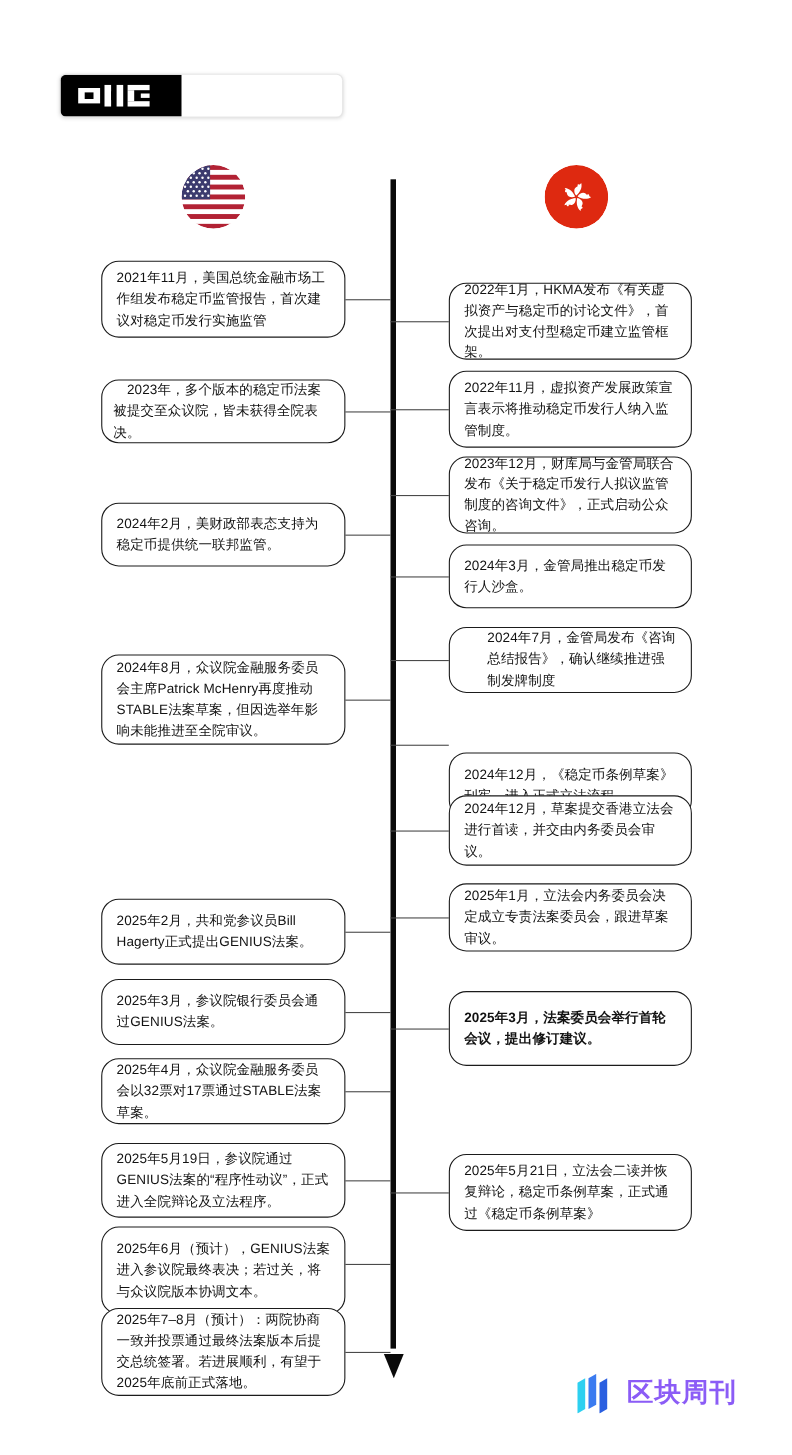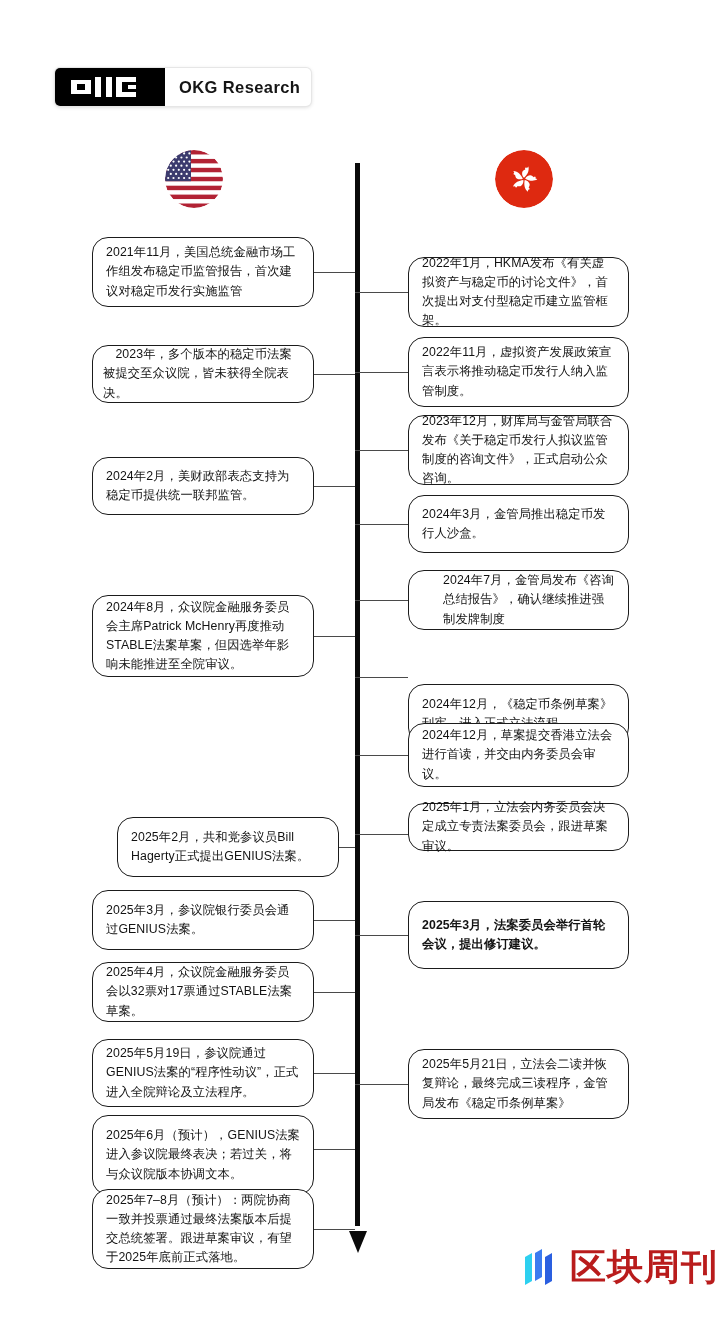--- a/index.html
+++ b/index.html
@@ -118,23 +118,23 @@
   #zkzk-brand {
     position: absolute;
     left: 523px;
     top: 1249px;
     display: flex;
     align-items: center;
     gap: 9px;
   }
   #zkzk-brand .brand-mark { display: block; }
   #zkzk-brand .brand-text {
-    font-size: 36px;
+    font-size: 24px;
     font-weight: bold;
-    color: #b91c1c;
+    color: #8b5cf6;
     letter-spacing: 1px;
     line-height: 1;
   }
 </style>
 </head>
 <body>
 
 <div id="okg-badge">
   <div class="mark-block">
     <svg class="okg-mark" width="78" height="20" viewBox="0 0 78 20" aria-hidden="true">
@@ -142,21 +142,20 @@
       <rect x="6" y="7" width="8" height="6" fill="#000000"></rect>
       <rect x="24" y="0" width="6" height="20" fill="#ffffff"></rect>
       <rect x="30" y="6" width="5" height="8" fill="#000000"></rect>
       <rect x="35" y="0" width="6" height="20" fill="#ffffff"></rect>
       <rect x="45" y="0" width="20" height="5" fill="#ffffff"></rect>
       <rect x="45" y="5" width="6" height="10" fill="#ffffff"></rect>
       <rect x="45" y="15" width="20" height="5" fill="#ffffff"></rect>
       <rect x="57" y="8" width="8" height="4" fill="#ffffff"></rect>
     </svg>
   </div>
-  <div class="wordmark">OKG Research</div>
 </div>
 
 <div class="flag-wrap" id="flag-us">
   <svg class="flag-svg" viewBox="0 0 58 58" aria-hidden="true">
     <defs>
         <clipPath id="cc">
           <circle cx="29" cy="29" r="29"></circle>
         </clipPath>
       </defs>
     <g clip-path="url(#cc)">
@@ -270,37 +269,37 @@
     </div>
     <div class="card col-left" style="top: 345px; height: 58px; padding-left: 10px;">
       <div class="card-text">　2023年，多个版本的稳定币法案被提交至众议院，皆未获得全院表决。</div>
     </div>
     <div class="card col-left" style="top: 457px; height: 58px;">
       <div class="card-text">2024年2月，美财政部表态支持为稳定币提供统一联邦监管。</div>
     </div>
     <div class="card col-left" style="top: 595px; height: 82px;">
       <div class="card-text">2024年8月，众议院金融服务委员会主席Patrick McHenry再度推动STABLE法案草案，但因选举年影响未能推进至全院审议。</div>
     </div>
-    <div class="card col-left" style="top: 817px; height: 60px; margin-left: 25px;">
+    <div class="card col-left" style="top: 817px; height: 60px;">
       <div class="card-text">2025年2月，共和党参议员Bill Hagerty正式提出GENIUS法案。</div>
     </div>
     <div class="card col-left" style="top: 890px; height: 60px;">
       <div class="card-text">2025年3月，参议院银行委员会通过GENIUS法案。</div>
     </div>
     <div class="card col-left" style="top: 962px; height: 60px;">
       <div class="card-text">2025年4月，众议院金融服务委员会以32票对17票通过STABLE法案草案。</div>
     </div>
     <div class="card col-left" style="top: 1039px; height: 68px;">
       <div class="card-text">2025年5月19日，参议院通过GENIUS法案的“程序性动议”，正式进入全院辩论及立法程序。</div>
     </div>
     <div class="card col-left" style="top: 1115px; height: 80px;">
       <div class="card-text">2025年6月（预计），GENIUS法案进入参议院最终表决；若过关，将与众议院版本协调文本。</div>
     </div>
     <div class="card col-left" style="top: 1189px; height: 80px;">
-      <div class="card-text">2025年7–8月（预计）：两院协商一致并投票通过最终法案版本后提交总统签署。跟进草案审议，有望于2025年底前正式落地。</div>
+      <div class="card-text">2025年7–8月（预计）：两院协商一致并投票通过最终法案版本后提交总统签署。若进展顺利，有望于2025年底前正式落地。</div>
     </div>
     <div class="card col-right" style="top: 257px; height: 70px;">
       <div class="card-text">2022年1月，HKMA发布《有关虚拟资产与稳定币的讨论文件》，首次提出对支付型稳定币建立监管框架。</div>
     </div>
     <div class="card col-right" style="top: 337px; height: 70px;">
       <div class="card-text">2022年11月，虚拟资产发展政策宣言表示将推动稳定币发行人纳入监管制度。</div>
     </div>
     <div class="card col-right" style="top: 415px; height: 70px;">
       <div class="card-text">2023年12月，财库局与金管局联合发布《关于稳定币发行人拟议监管制度的咨询文件》，正式启动公众咨询。</div>
     </div>
@@ -309,28 +308,28 @@
     </div>
     <div class="card col-right" style="top: 570px; height: 60px; padding-left: 34px;">
       <div class="card-text">2024年7月，金管局发布《咨询总结报告》，确认继续推进强制发牌制度</div>
     </div>
     <div class="card col-right" style="top: 684px; height: 60px;">
       <div class="card-text">2024年12月，《稳定币条例草案》刊宪，进入正式立法流程。</div>
     </div>
     <div class="card col-right" style="top: 723px; height: 64px;">
       <div class="card-text">2024年12月，草案提交香港立法会进行首读，并交由内务委员会审议。</div>
     </div>
-    <div class="card col-right" style="top: 803px; height: 48px;">
+    <div class="card col-right" style="top: 803px; height: 62px;">
       <div class="card-text">2025年1月，立法会内务委员会决定成立专责法案委员会，跟进草案审议。</div>
     </div>
     <div class="card col-right" style="top: 901px; height: 68px; font-weight: bold;">
       <div class="card-text">2025年3月，法案委员会举行首轮会议，提出修订建议。</div>
     </div>
     <div class="card col-right" style="top: 1049px; height: 70px;">
-      <div class="card-text">2025年5月21日，立法会二读并恢复辩论，最终完成三读程序，金管局发布《稳定币条例草案》</div>
+      <div class="card-text">2025年5月21日，立法会二读并恢复辩论，稳定币条例草案，正式通过《稳定币条例草案》</div>
     </div>
   </div>
 
 <div id="zkzk-brand">
   <svg class="brand-mark" width="38" height="36" viewBox="0 0 38 36" aria-hidden="true">
     <path d="M2,8 L9,4 L9,32 L2,36 Z" fill="#2dd0f0"></path>
     <path d="M12,4 L19,0 L19,28 L12,32 Z" fill="#3b7bf0"></path>
     <path d="M22,8 L29,4 L29,32 L22,36 Z" fill="#2a5fe0"></path>
   </svg>
   <div class="brand-text">区块周刊</div>

